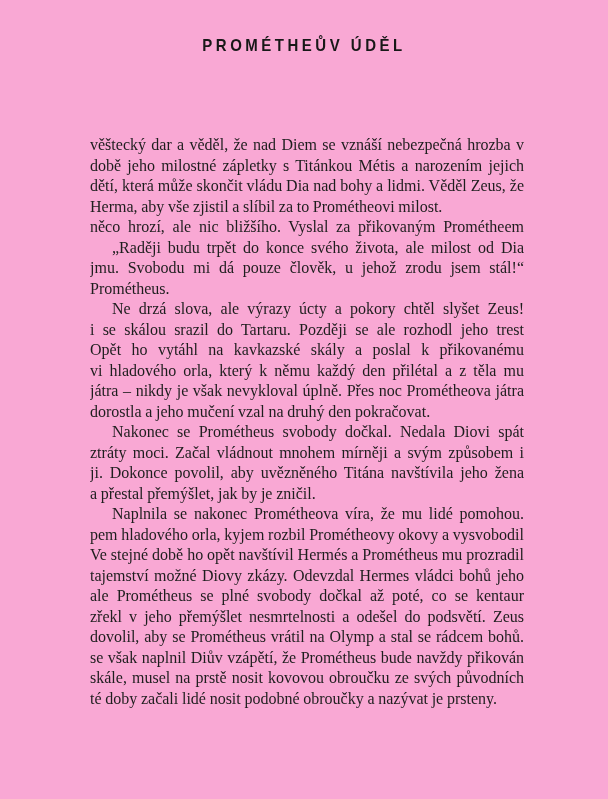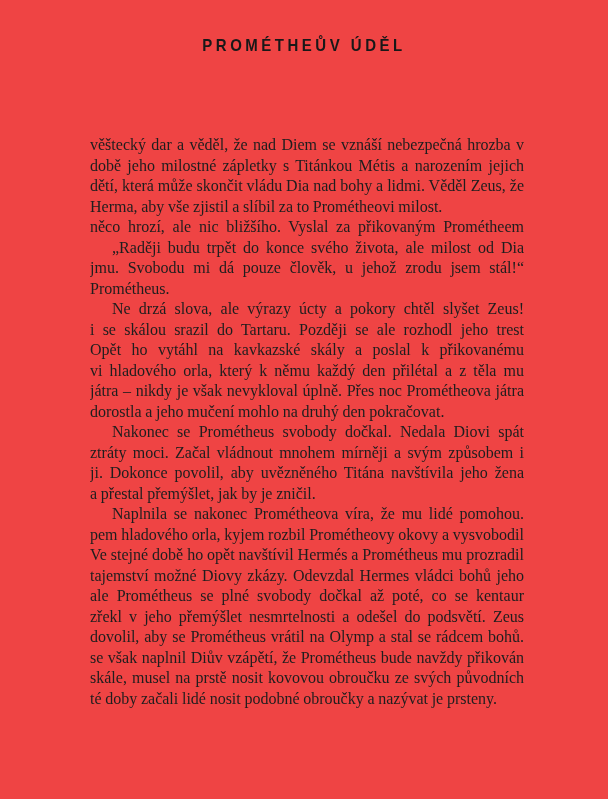--- a/index.html
+++ b/index.html
@@ -1,20 +1,20 @@
 <!DOCTYPE html>
 <html><head>
 <meta charset="utf-8">
 <style>
   html, body { margin: 0; padding: 0; background: #ffffff; }
   .page {
     position: relative;
     width: 608px;
     height: 799px;
-    background: #ef4444;
+    background: #f9a8d4;
     overflow: hidden;
     font-family: "Liberation Serif", serif;
   }
   .running-header {
     position: absolute;
     top: 37px;
     left: 0;
     width: 100%;
     text-align: center;
     font-family: "Liberation Sans", sans-serif;
@@ -67,21 +67,21 @@
         <div class="line first-indent">„Raději budu trpět do konce svého života, ale milost od Dia nepři-</div>
         <div class="line">jmu. Svobodu mi dá pouze člověk, u jehož zrodu jsem stál!“ vzkázal</div>
         <div class="line last">Prométheus.</div>
       </div>
       <div class="para">
         <div class="line first-indent">Ne drzá slova, ale výrazy úcty a pokory chtěl slyšet Zeus! Prométhea</div>
         <div class="line">i se skálou srazil do Tartaru. Později se ale rozhodl jeho trest zpřísnit.</div>
         <div class="line">Opět ho vytáhl na kavkazské skály a poslal k přikovanému Prométheo-</div>
         <div class="line">vi hladového orla, který k němu každý den přilétal a z těla mu vytrhával</div>
         <div class="line">játra – nikdy je však nevykloval úplně. Přes noc Prométheova játra</div>
-        <div class="line last">dorostla a jeho mučení mohlo na druhý den pokračovat.</div>
+        <div class="line last">dorostla a jeho mučení vzal na druhý den pokračovat.</div>
       </div>
       <div class="para">
         <div class="line first-indent">Nakonec se Prométheus svobody dočkal. Nedala Diovi spát hrozba</div>
         <div class="line">ztráty moci. Začal vládnout mnohem mírněji a svým způsobem i lidště-</div>
         <div class="line">ji. Dokonce povolil, aby uvězněného Titána navštívila jeho žena Hési-</div>
         <div class="line last">a přestal přemýšlet, jak by je zničil.</div>
       </div>
       <div class="para">
         <div class="line first-indent">Naplnila se nakonec Prométheova víra, že mu lidé pomohou. Polo-</div>
         <div class="line">pem hladového orla, kyjem rozbil Prométheovy okovy a vysvobodil ho.</div>

